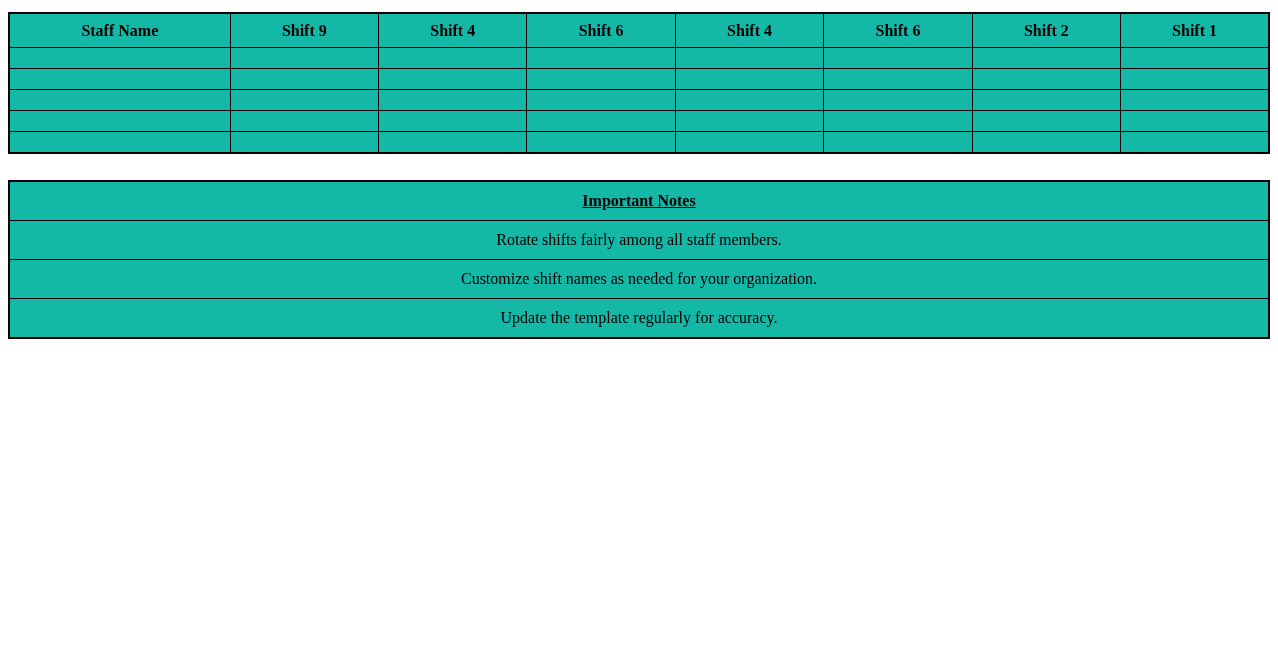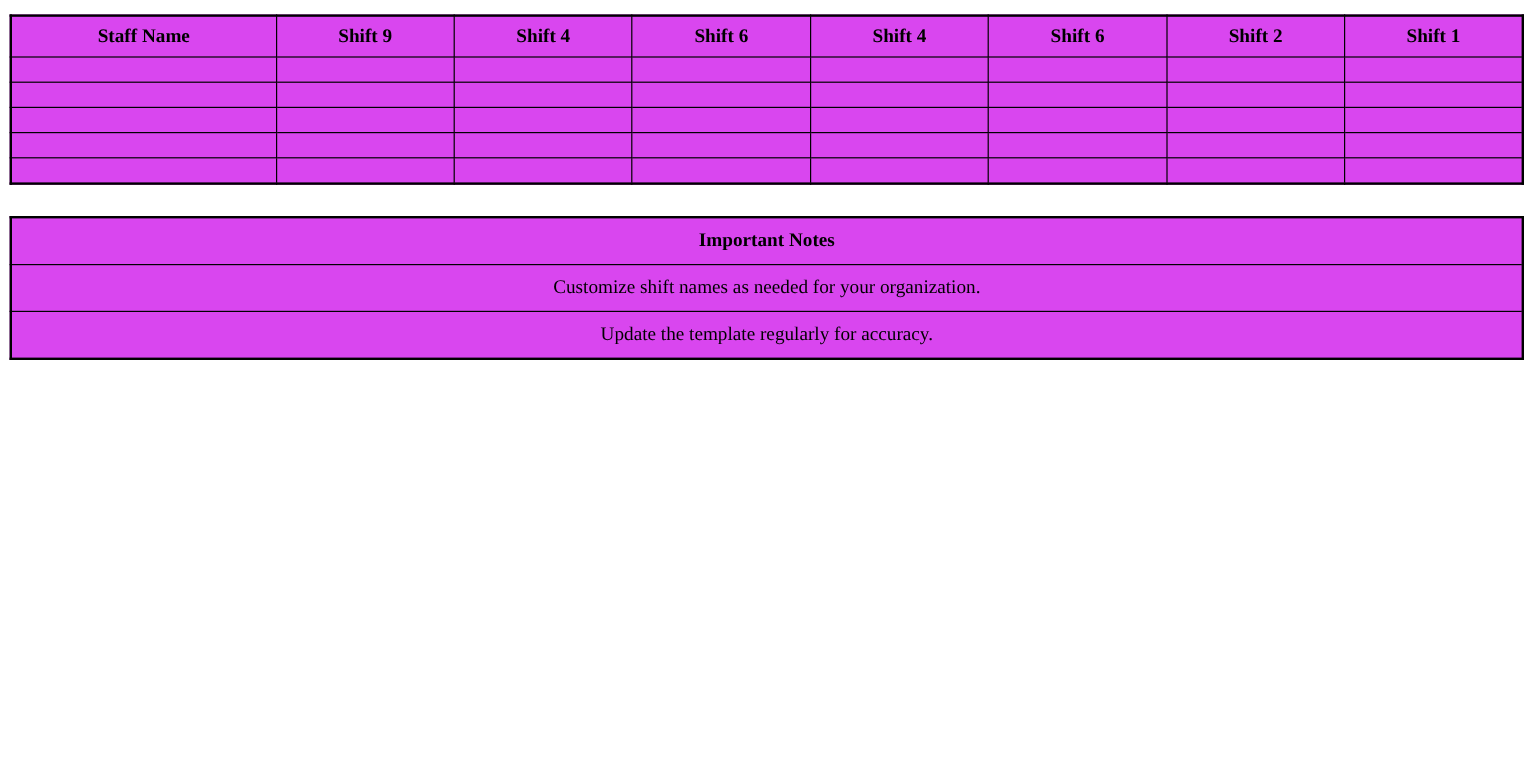--- a/index.html
+++ b/index.html
@@ -16,21 +16,21 @@
     width: 1278px;
     height: 650px;
     background: #ffffff;
     box-sizing: border-box;
   }
   table {
     border-collapse: collapse;
     table-layout: fixed;
     width: 1262px;
     margin-left: 8px;
-    background: #d946ef;
+    background: #14b8a6;
   }
   table.schedule {
     margin-top: 12px;
     border: 2px solid #000000;
   }
   table.notes {
     margin-top: 26px;
     border: 2px solid #000000;
   }
   th, td {
@@ -45,20 +45,21 @@
   table.schedule th {
     height: 33px;
     font-weight: bold;
   }
   table.schedule td {
     height: 20px;
   }
   table.notes th {
     height: 38px;
     font-weight: bold;
+    text-decoration: underline;
   }
   table.notes td {
     height: 38px;
     font-weight: normal;
   }
   col.staff-col { width: 17.55%; }
 </style>
 </head>
 <body>
 
@@ -142,20 +143,23 @@
   </table>
 
   <table class="notes">
     <thead>
       <tr>
         <th>Important Notes</th>
       </tr>
     </thead>
     <tbody>
       <tr>
+        <td>Rotate shifts fairly among all staff members.</td>
+      </tr>
+      <tr>
         <td>Customize shift names as needed for your organization.</td>
       </tr>
       <tr>
         <td>Update the template regularly for accuracy.</td>
       </tr>
     </tbody>
   </table>
 
 </div>
 

